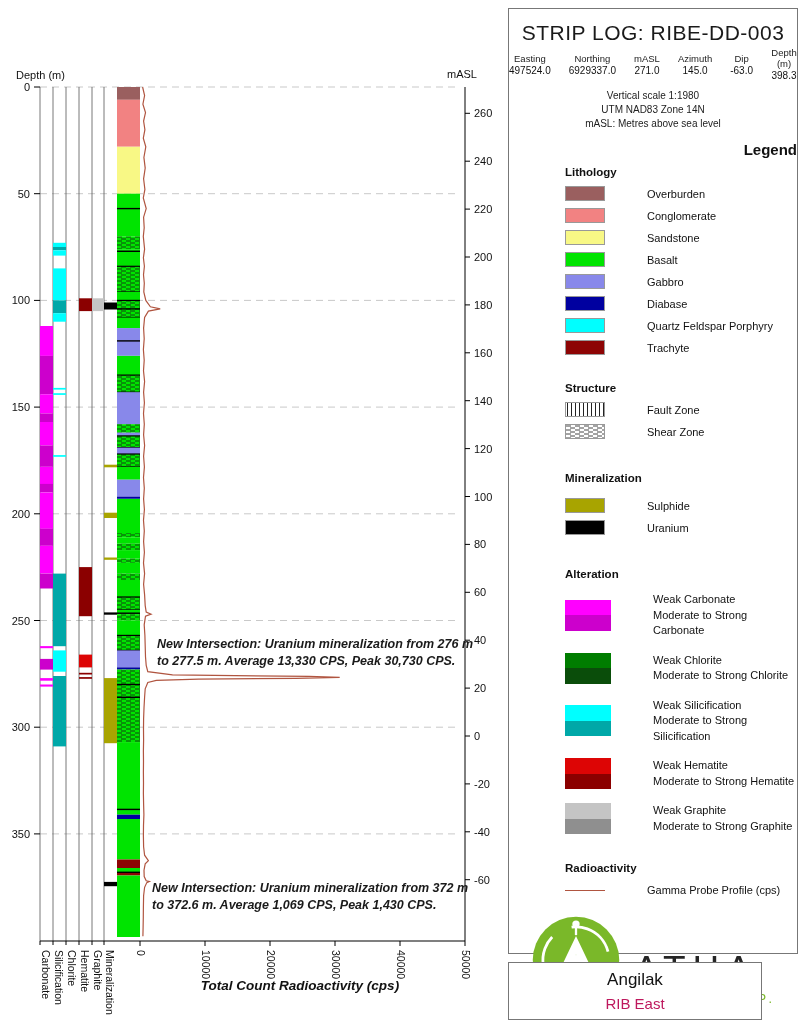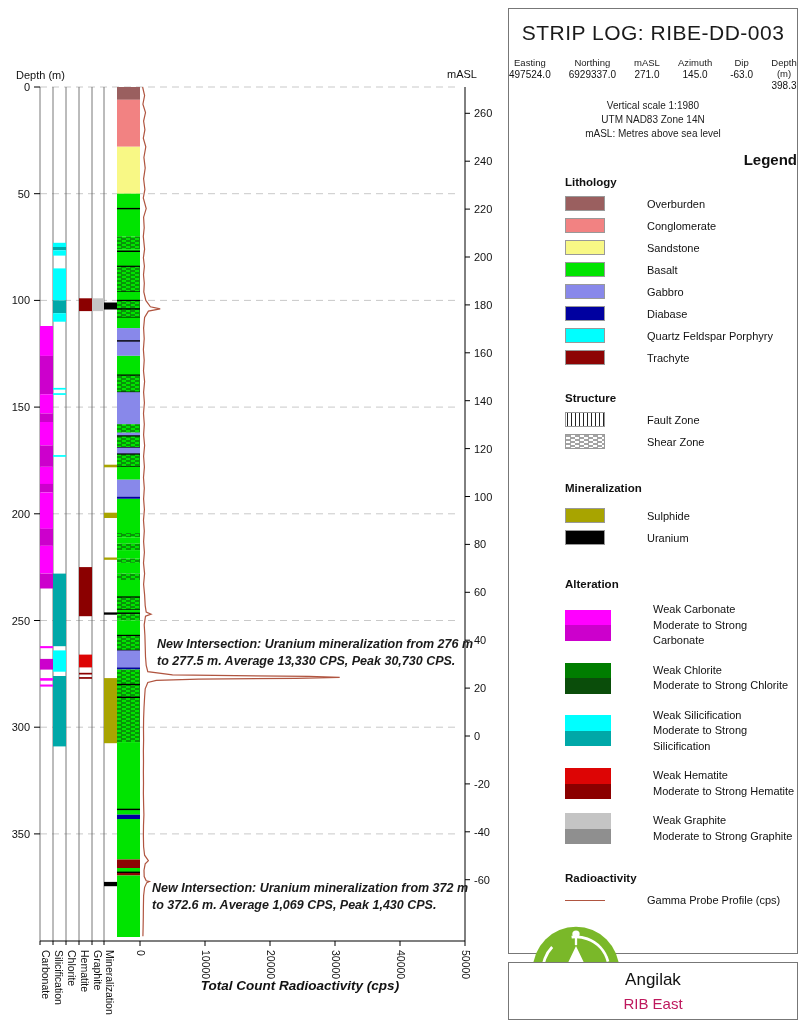--- a/index.html
+++ b/index.html
@@ -3,40 +3,40 @@
 <meta charset="utf-8">
 <style>
   html,body{margin:0;padding:0;background:#fff;}
   body{font-family:"Liberation Sans", sans-serif; color:#111;}
   .page{position:relative;width:806px;height:1024px;background:#fff;overflow:hidden;}
   svg text{font-family:"Liberation Sans", sans-serif;}
   
   .panel{position:absolute;left:508px;top:8px;width:290px;height:946px;border:1px solid #777;box-sizing:border-box;background:#fff;}
   .hdr{ text-align:center;}
   .log-title{margin-top:12px;font-size:21px;letter-spacing:.5px;color:#1a1a1a;}
-  .meta{display:flex;justify-content:center;gap:18px;margin-top:12px;}
+  .meta{display:flex;justify-content:center;gap:18px;margin-top:2px;align-items:center;}
   .meta .cell{text-align:center;}
   .meta .lab{font-size:9.5px;color:#222;}
   .meta .val{font-size:10px;color:#111;margin-top:1px;}
   .scales{margin-top:8px;text-align:center;font-size:10px;line-height:14px;color:#222;}
   .legend-title{margin-top:10px;text-align:right;font-size:15px;font-weight:bold;}
   .lsec{margin-left:56px;margin-top:8px;}
   .sec-head{font-weight:bold;font-size:11.5px;margin:0 0 8px 0;}
   .lrow{display:flex;align-items:center;margin-bottom:7px;gap:28px;}
   .sw{width:40px;height:15px;margin-right:14px;border:1px solid #999;box-sizing:border-box;flex:0 0 auto;}
   .sw2{width:46px;height:31px;margin-right:14px;flex:0 0 auto;}
   .sw2 div{height:50%;}
   .ltxt{font-size:11px;color:#111;}
   .ltxt2{font-size:11px;line-height:15.5px;color:#111;}
   .gline{width:40px;height:0;border-top:1.6px solid #b05540;margin-right:14px;flex:0 0 auto;}
   .logo{display:flex;align-items:flex-end;justify-content:center;margin-top:18px;gap:12px;}
   .brand{font-size:37px;letter-spacing:7px;color:#262626;font-weight:500;line-height:1;}
   .sub{font-size:12.5px;letter-spacing:4px;color:#7ab829;margin-top:4px;font-weight:500;}
   
-  .footer{position:absolute;left:508px;top:962px;width:290px;height:58px;border:1px solid #777;box-sizing:border-box;
+  .footer{position:absolute;left:508px;top:962px;width:254px;height:58px;border:1px solid #777;box-sizing:border-box;
           display:flex;flex-direction:column;align-items:center;justify-content:center;background:#fff;}
   .fp{font-size:17px;color:#111;}
   .fa{font-size:15px;color:#be185d;margin-top:5px;}
 </style>
 </head>
 <body>
 
 <div class="page">
 
   <svg id="chart" width="506" height="1024" style="position:absolute;left:0;top:0;">

